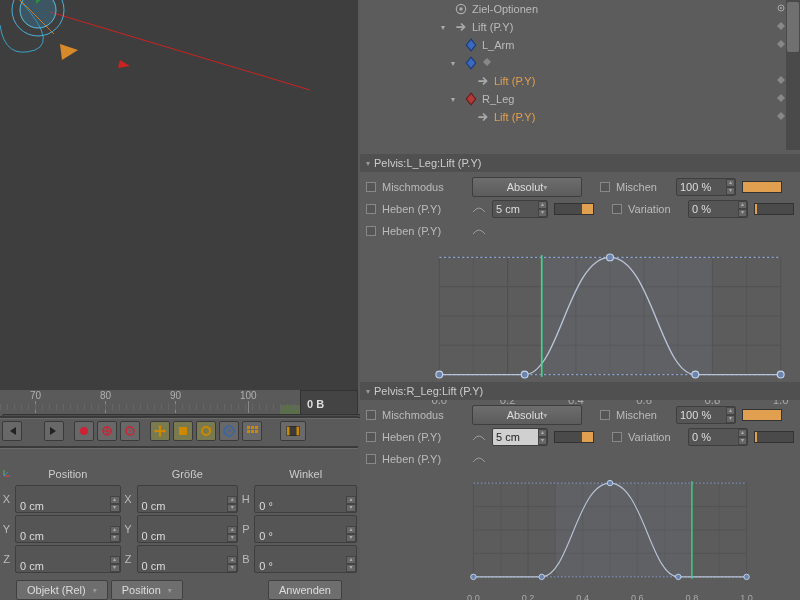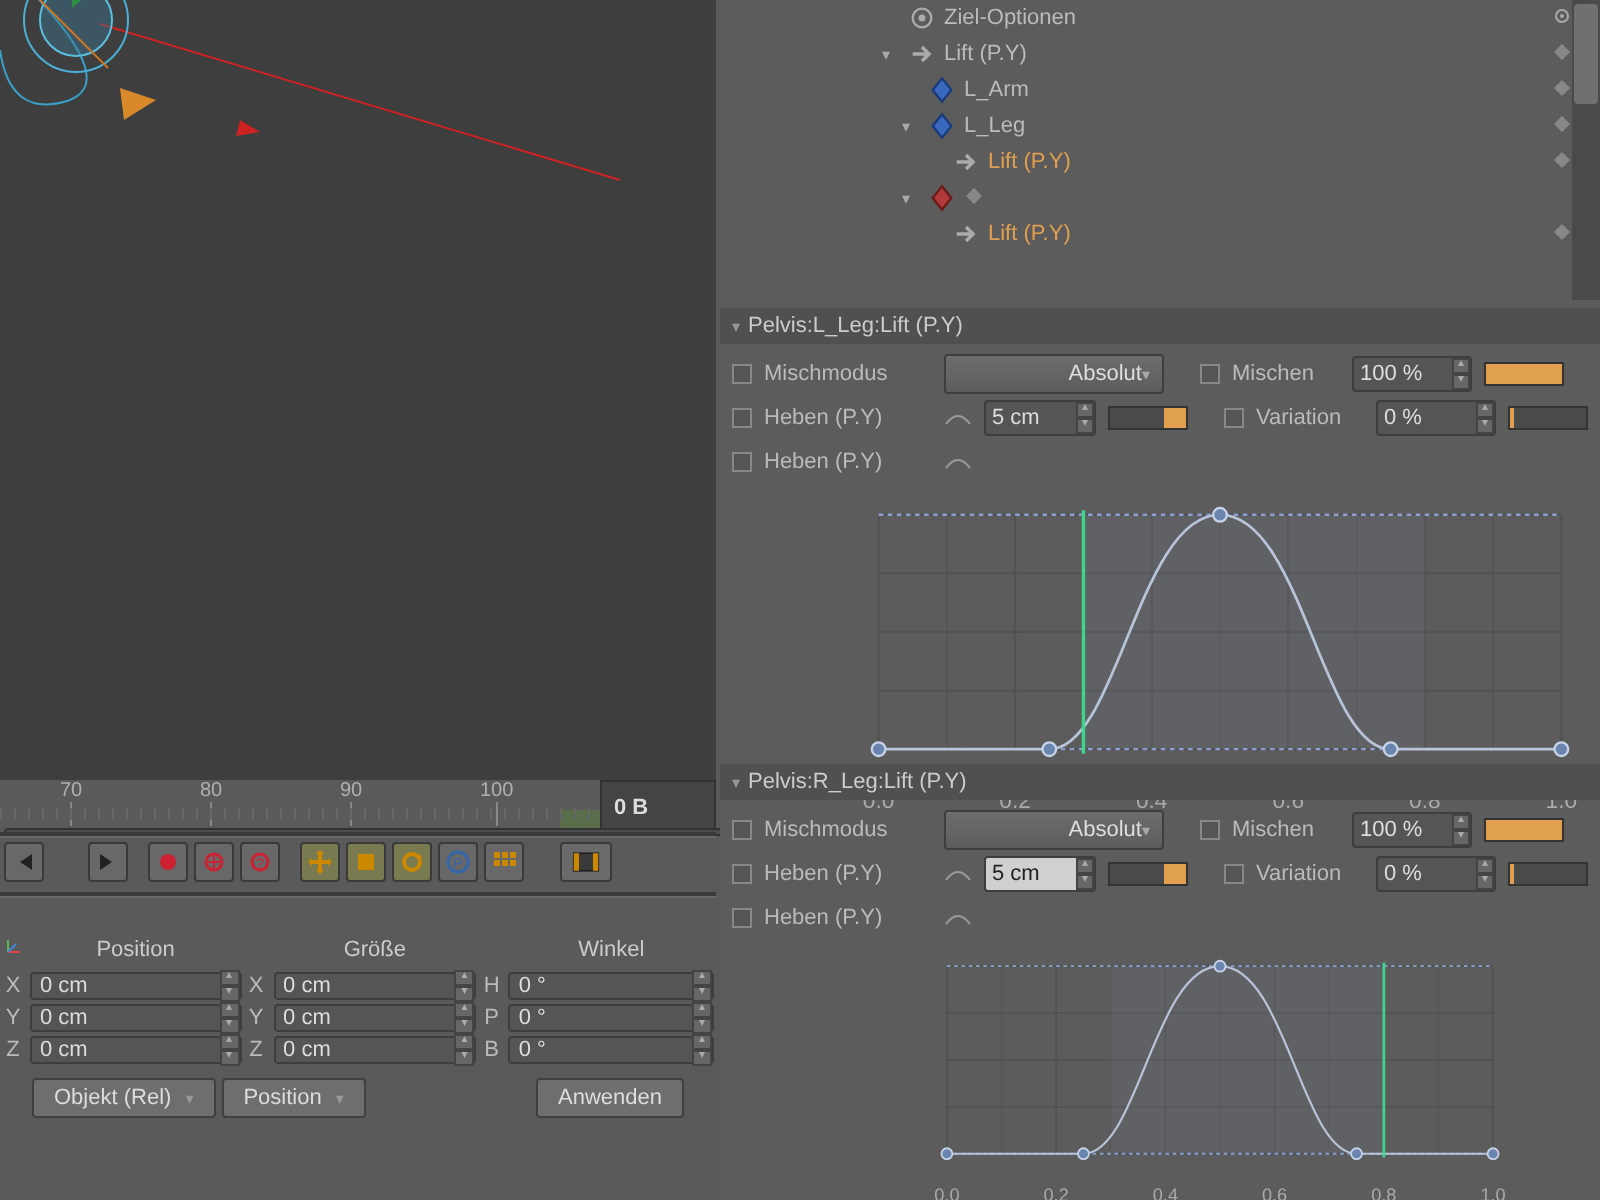--- a/index.html
+++ b/index.html
@@ -26,21 +26,21 @@
   .tbtn svg { width:14px; height:14px; }
   .tsep { width:4px; }
   
   
   .coords { position: absolute; left: 0; top: 464px; width: 358px; }
   .coords table { width:100%; border-collapse:collapse; }
   .coords th { font-weight:normal; text-align:center; padding:4px 2px; color:#ccc; font-size:11px; }
   .coords th:first-child { width:18px; }
   .coords td { padding:1px; }
   .coords .rowlab { text-align:center; color:#bbb; width:14px; padding-right:2px; }
-  .numfield { display:flex; align-items:center; background:#555; border:1px solid #3e3e3e; height:14px; border-radius:2px; }
+  .numfield { display:flex; align-items:flex-end; background:#555; border:1px solid #3e3e3e; height:28px; border-radius:2px; }
   .numfield input { flex:1; background:transparent; border:none; color:#ddd; font-size:11px; padding:0 4px; width:100%; outline:none; }
   .spinner { width:10px; display:flex; flex-direction:column; }
   .spinner span { height:8px; background:#666; border:1px solid #444; font-size:6px; text-align:center; line-height:5px; color:#aaa;}
   .bottom-btns { display:flex; gap:3px; padding:6px 16px; }
   .bbtn { background:#6e6e6e; border:1px solid #404040; color:#ddd; font-size:11px; padding:3px 10px; border-radius:2px; display:flex; align-items:center; gap:4px;}
   .dd::after { content:"▾"; font-size:8px; margin-left:3px; color:#999;}
   
   
   .right { position:absolute; left:360px; top:0; width:440px; height:600px; background:#5c5c5c; }
   
@@ -57,21 +57,21 @@
   .sbh { position:absolute; right:1px; top:2px; width:12px; height:50px; background:#707070; border-radius:2px; }
   
   
   .section { position:relative; }
   .section-header { background:#505050; height:18px; font-size:11px; color:#ccc; display:flex; align-items:center; padding-left:6px; gap:4px;}
   .section-header::before { content:"▾"; font-size:8px; color:#999; }
   .params { padding:4px 6px; }
   .prow { display:flex; align-items:center; height:22px; gap:6px; font-size:11px; }
   .prow .cb { width:10px; height:10px; border:1px solid #888; background:#555; }
   .prow .plabel { width:84px; color:#bbb; }
-  .dropdown { flex:0 0 110px; height:20px; background:linear-gradient(#6d6d6d,#5c5c5c); border:1px solid #3e3e3e; border-radius:2px; padding:0 6px; display:flex; align-items:center; justify-content:flex-end; color:#ddd; font-size:11px; }
+  .dropdown { flex:0 0 110px; height:20px; background:linear-gradient(#6d6d6d,#5c5c5c); border:1px solid #3e3e3e; border-radius:2px; padding:0 6px; display:flex; align-items:center; justify-content:center; color:#ddd; font-size:11px; }
   .dropdown::after{content:"▾"; font-size:8px; color:#aaa;}
   .pnumfield { flex:0 0 60px; height:18px; background:#555; border:1px solid #3e3e3e; border-radius:2px; display:flex; align-items:center; }
   .pnumfield.editing { background:#d0d0d0; }
   .pnumfield.editing input { color:#222; }
   .pnumfield input { flex:1; background:transparent; border:none; color:#ddd; font-size:11px; padding:0 3px; width:100%; outline:none;}
   .pnumfield .sp { width:9px; display:flex; flex-direction:column; }
   .pnumfield .sp span{ height:8px; background:#666; border:1px solid #444; font-size:6px; line-height:4px; text-align:center; color:#aaa;}
   .slider { flex:0 0 40px; height:12px; background:#4a4a4a; border:1px solid #333; position:relative; }
   .slider .fill { position:absolute; left:0; top:0; height:100%; background:#e0a050; }
   .slider .fill.right { left:auto; right:0; }
@@ -429,21 +429,20 @@
           </svg></span>
       </div>
       <div class="trow">
         <span class="indent" style="width:72px"></span>
         <span class="exp">▾</span>
         <span class="icon">
           <svg viewBox="0 0 12 12">
             <path d="M6 1 L10 6 L6 11 L2 6 Z" fill="#3a6abf" stroke="#1a3a7a"></path>
           </svg>
         </span>
-        <span class="label ">L_Leg</span>
         <span class="dotcell"><svg width="10" height="10" viewBox="0 0 10 10">
             <path d="M5 1 L9 5 L5 9 L1 5 Z" fill="#888"></path>
           </svg></span>
       </div>
       <div class="trow">
         <span class="indent" style="width:84px"></span>
         <span class="exp"></span>
         <span class="icon">
           <svg viewBox="0 0 12 12">
             <path d="M2 6h6M6 3l3 3-3 3" fill="none" stroke="#aaa" stroke-width="1.5"></path>
@@ -455,20 +454,21 @@
           </svg></span>
       </div>
       <div class="trow">
         <span class="indent" style="width:72px"></span>
         <span class="exp">▾</span>
         <span class="icon">
           <svg viewBox="0 0 12 12">
             <path d="M6 1 L10 6 L6 11 L2 6 Z" fill="#b03a3a" stroke="#6a1a1a"></path>
           </svg>
         </span>
+        <span class="label ">R_Leg</span>
         <span class="dotcell"><svg width="10" height="10" viewBox="0 0 10 10">
             <path d="M5 1 L9 5 L5 9 L1 5 Z" fill="#888"></path>
           </svg></span>
       </div>
       <div class="trow">
         <span class="indent" style="width:84px"></span>
         <span class="exp"></span>
         <span class="icon">
           <svg viewBox="0 0 12 12">
             <path d="M2 6h6M6 3l3 3-3 3" fill="none" stroke="#aaa" stroke-width="1.5"></path>

